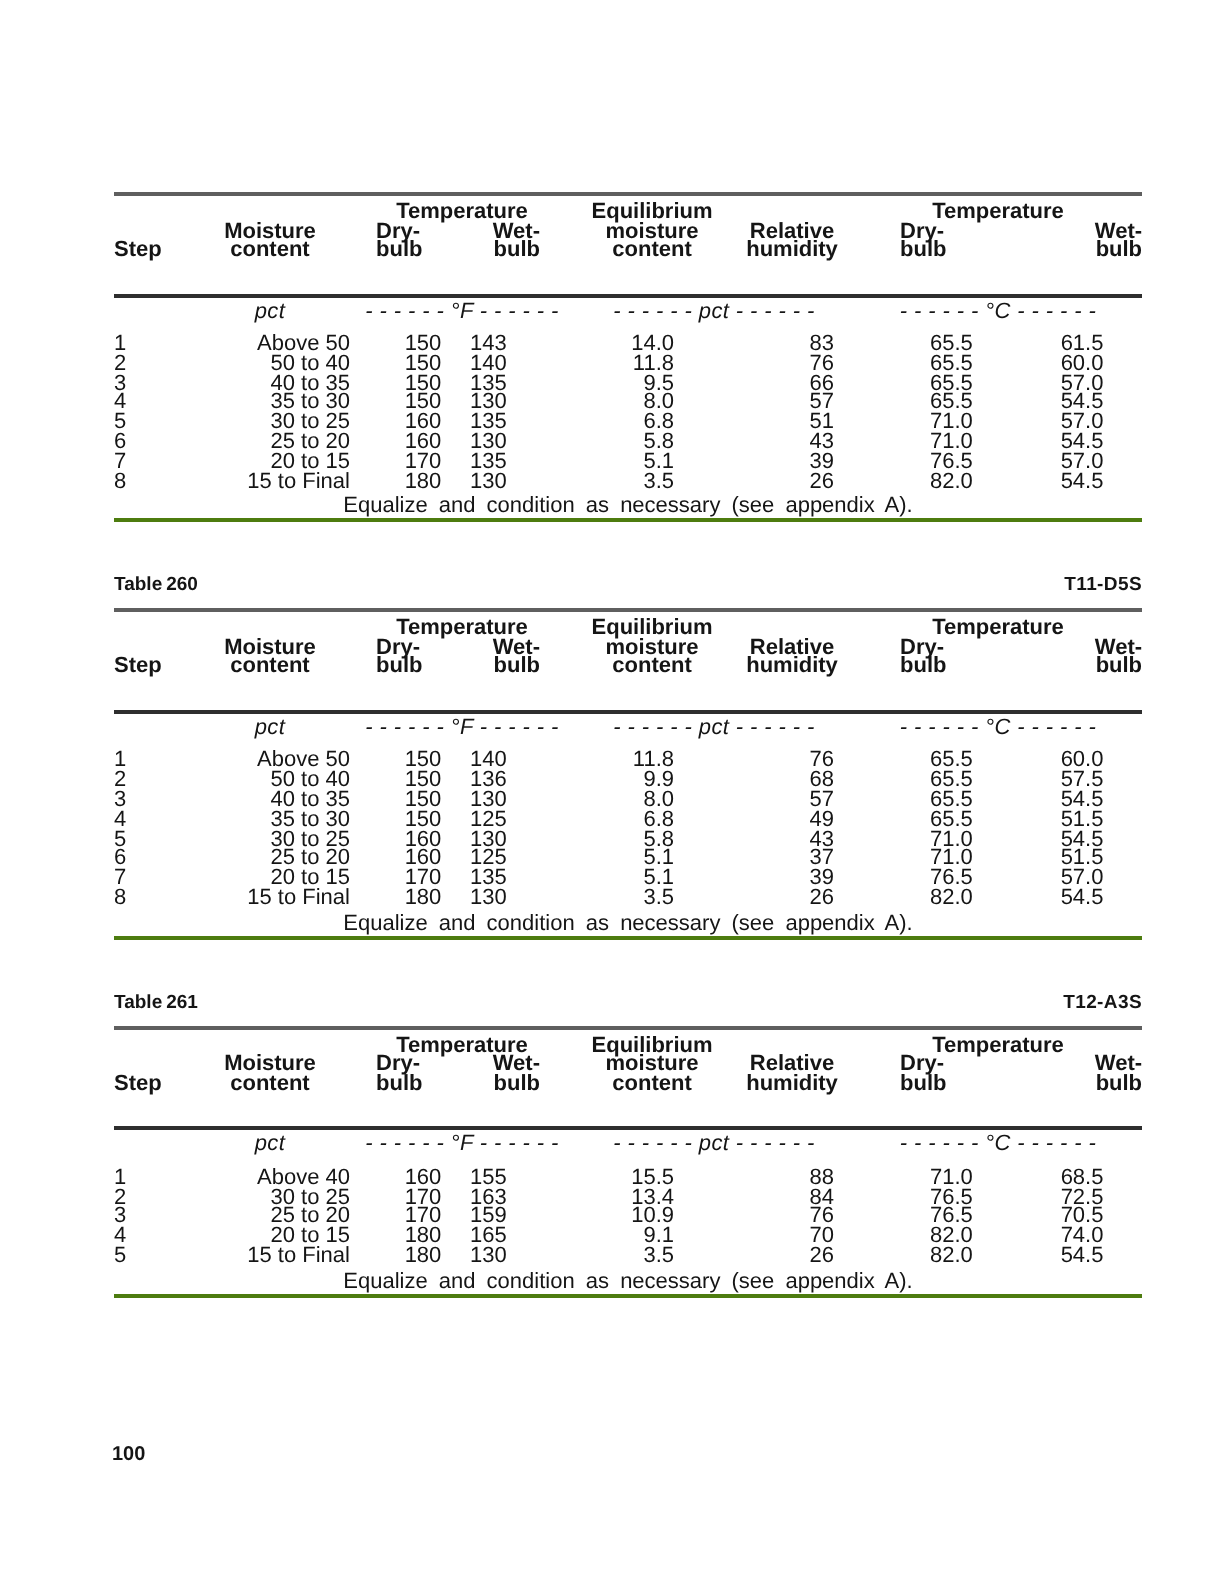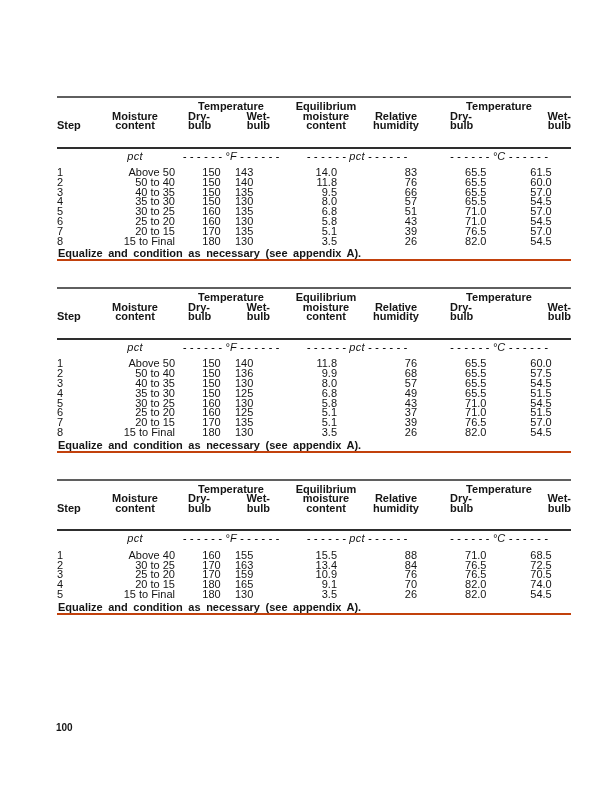--- a/index.html
+++ b/index.html
@@ -50,23 +50,23 @@
   tbody td { padding: 0; line-height: 9.8px; white-space: nowrap; }
   .c-step  { text-align: left; }
   .c-moist { text-align: right; }
   .c-dryf  { text-align: center;  padding-left: 13px; }
   .c-wetf  { text-align: left; padding-right: 22px; }
   .c-emc   { text-align: right; padding-right: 28px; }
   .c-rh    { text-align: right; padding-right: 10px; }
   .c-dryc  { text-align: left;  padding-left: 38px; }
   .c-wetc  { text-align: center; }
 
-  tfoot td.foot { text-align: left; padding-top: 2px; padding-bottom: 1px;
-                  line-height: 10px; border-bottom: 2px solid #c2410c;
-                  word-spacing: 2.5px; white-space: nowrap; font-weight: bold; }
+  tfoot td.foot { text-align: center; padding-top: 2px; padding-bottom: 1px;
+                  line-height: 10px; border-bottom: 2px solid #4d7c0f;
+                  word-spacing: 2.5px; white-space: nowrap; }
 
   .page-num { position: absolute; left: 56px; top: 722px;
               font-weight: bold; font-size: 10px; }
 </style>
 </head>
 <body>
 
 <div class="page">
   <main class="content">
     <div id="tables">
@@ -203,20 +203,24 @@
               </tr>
             </tbody>
           <tfoot>
             <tr>
               <td colspan="8" class="foot">Equalize and condition as necessary (see appendix A).</td>
             </tr>
           </tfoot>
         </table>
       </section>
         <section class="tbl">
+        <header class="cap">
+          <span class="cap-title"><span>Table</span><span class="cap-num">260</span></span>
+          <span class="cap-code">T11-D5S</span>
+        </header>
         <table class="sched">
           <colgroup>
             <col class="w-step">
               <col class="w-moist">
               <col class="w-dryf">
               <col class="w-wetf">
             <col class="w-emc">
               <col class="w-rh">
               <col class="w-dryc">
               <col class="w-wetc">
@@ -341,20 +345,24 @@
               </tr>
             </tbody>
           <tfoot>
             <tr>
               <td colspan="8" class="foot">Equalize and condition as necessary (see appendix A).</td>
             </tr>
           </tfoot>
         </table>
       </section>
         <section class="tbl">
+        <header class="cap">
+          <span class="cap-title"><span>Table</span><span class="cap-num">261</span></span>
+          <span class="cap-code">T12-A3S</span>
+        </header>
         <table class="sched">
           <colgroup>
             <col class="w-step">
               <col class="w-moist">
               <col class="w-dryf">
               <col class="w-wetf">
             <col class="w-emc">
               <col class="w-rh">
               <col class="w-dryc">
               <col class="w-wetc">

